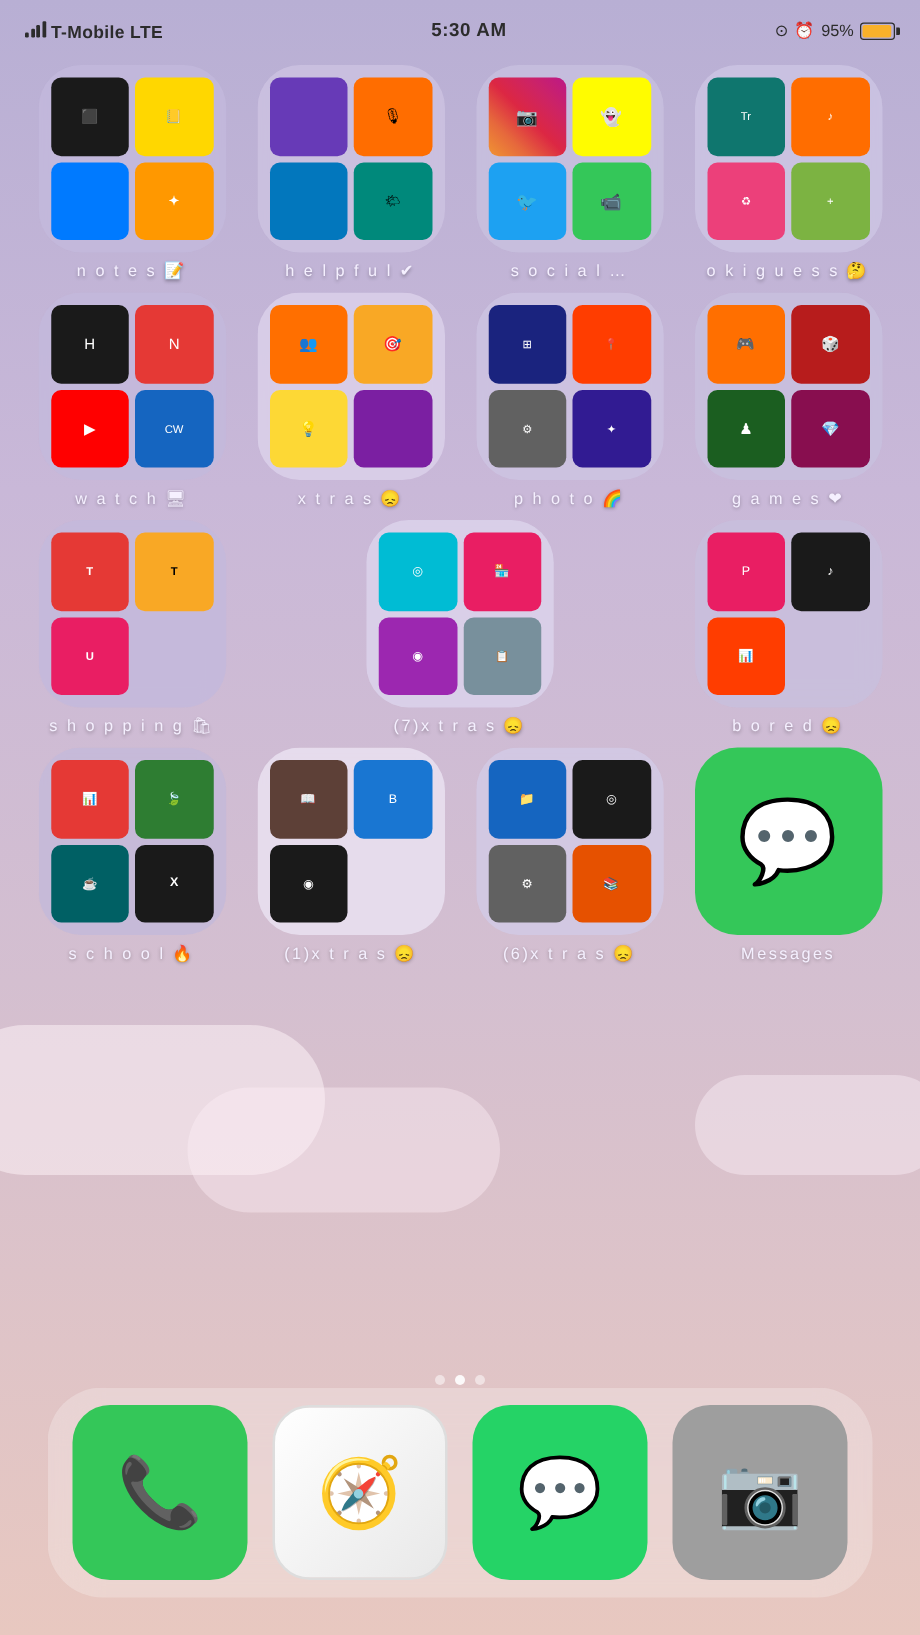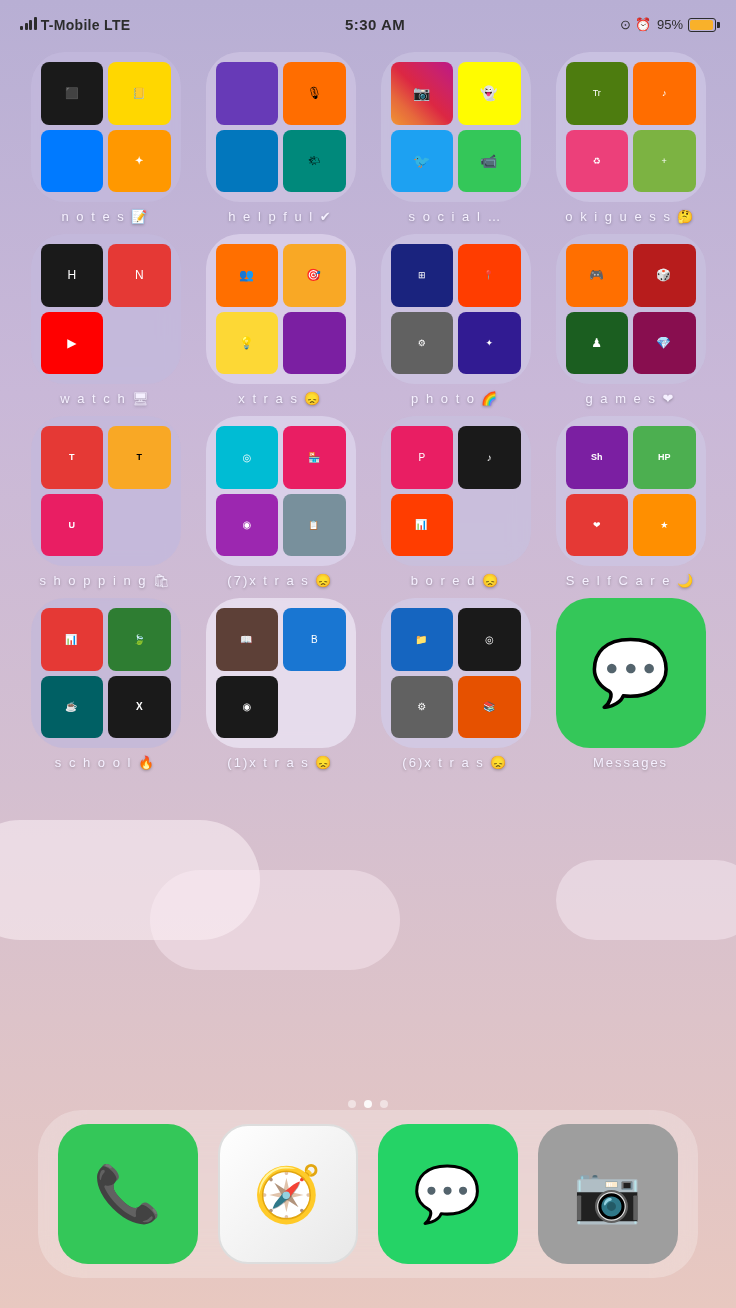--- a/index.html
+++ b/index.html
@@ -302,37 +302,38 @@
         <div class="mini-app app-instagram" style="border-radius:8px; font-size:14px; color:white;">📷</div>
         <div class="mini-app app-snapchat" style="border-radius:8px; font-size:14px;">👻</div>
         <div class="mini-app app-twitter" style="border-radius:8px; font-size:14px; color:white;">🐦</div>
         <div class="mini-app app-green" style="border-radius:8px; font-size:14px; color:white;">📹</div>
       </div>
       <div class="app-label">s o c i a l …</div>
     </div>
 
     <div class="app-item">
       <div class="folder-icon folder-okiguess">
-        <div class="mini-app" style="background:#4d7c0f; border-radius:8px; font-size:9px; color:white;">Tr</div>
+        <div class="mini-app" style="background:#0f766e; border-radius:8px; font-size:9px; color:white;">Tr</div>
         <div class="mini-app" style="background:#FF6D00; border-radius:8px; font-size:9px; color:white;">♪</div>
         <div class="mini-app" style="background:#EC407A; border-radius:8px; font-size:9px; color:white;">♻</div>
         <div class="mini-app" style="background:#7CB342; border-radius:8px; font-size:9px; color:white;">+</div>
       </div>
       <div class="app-label">o k i g u e s s 🤔</div>
     </div>
 
   </div>
 
   <div class="app-row">
 
     <div class="app-item">
       <div class="folder-icon folder-watch">
         <div class="mini-app app-black" style="border-radius:8px; font-size:12px; color:white;">H</div>
         <div class="mini-app app-red" style="border-radius:8px; font-size:12px; color:white;">N</div>
         <div class="mini-app app-youtube" style="border-radius:8px; font-size:12px; color:white;">▶</div>
+        <div class="mini-app" style="background:#1565C0; border-radius:8px; font-size:9px; color:white;">CW</div>
       </div>
       <div class="app-label">w a t c h 🖥</div>
     </div>
 
     <div class="app-item">
       <div class="folder-icon folder-xtras">
         <div class="mini-app" style="background:#FF6F00; border-radius:8px; font-size:12px;">👥</div>
         <div class="mini-app" style="background:#F9A825; border-radius:8px; font-size:12px;">🎯</div>
         <div class="mini-app" style="background:#FDD835; border-radius:8px; font-size:12px;">💡</div>
         <div class="mini-app" style="background:#7B1FA2; border-radius:8px; font-size:9px; color:white; display:grid; grid-template-columns:1fr 1fr; gap:1px; padding:2px;">
@@ -390,29 +391,20 @@
 
     <div class="app-item">
       <div class="folder-icon folder-bored" style="background: rgba(200,192,222,0.7);">
         <div class="mini-app" style="background:#E91E63; border-radius:8px; font-size:10px; color:white;">P</div>
         <div class="mini-app app-black" style="border-radius:8px; font-size:10px; color:white;">♪</div>
         <div class="mini-app" style="background:#FF3D00; border-radius:8px; font-size:10px; color:white;">📊</div>
       </div>
       <div class="app-label">b o r e d 😞</div>
     </div>
 
-    <div class="app-item">
-      <div class="folder-icon folder-selfcare">
-        <div class="mini-app" style="background:#7B1FA2; border-radius:8px; font-size:9px; color:white; display:flex; align-items:center; justify-content:center; font-weight:bold;">Sh</div>
-        <div class="mini-app" style="background:#4CAF50; border-radius:8px; font-size:9px; color:white; display:flex; align-items:center; justify-content:center; font-weight:bold;">HP</div>
-        <div class="mini-app" style="background:#E53935; border-radius:8px; font-size:9px; color:white; display:flex; align-items:center; justify-content:center;">❤</div>
-        <div class="mini-app" style="background:#FF8F00; border-radius:8px; font-size:9px; color:white;">★</div>
-      </div>
-      <div class="app-label">S e l f C a r e 🌙</div>
-    </div>
 
   </div>
 
   <div class="app-row">
 
     <div class="app-item">
       <div class="folder-icon folder-school">
         <div class="mini-app app-red" style="border-radius:8px; font-size:10px; color:white;">📊</div>
         <div class="mini-app" style="background:#2E7D32; border-radius:8px; font-size:10px; color:white;">🍃</div>
         <div class="mini-app" style="background:#006064; border-radius:8px; font-size:10px; color:white;">☕</div>

